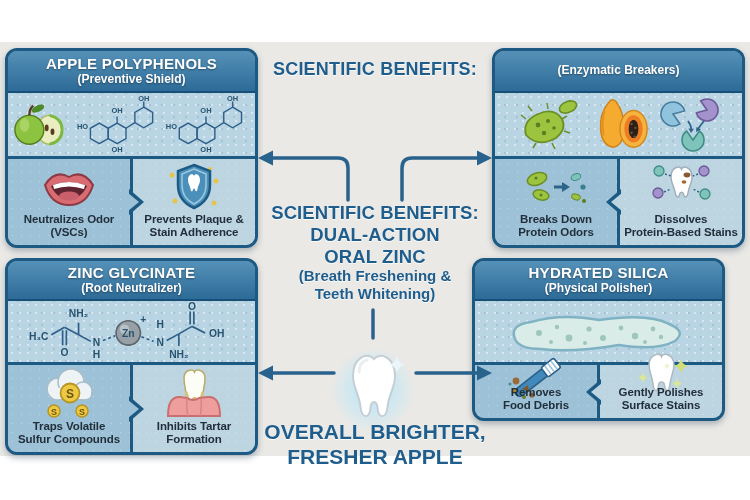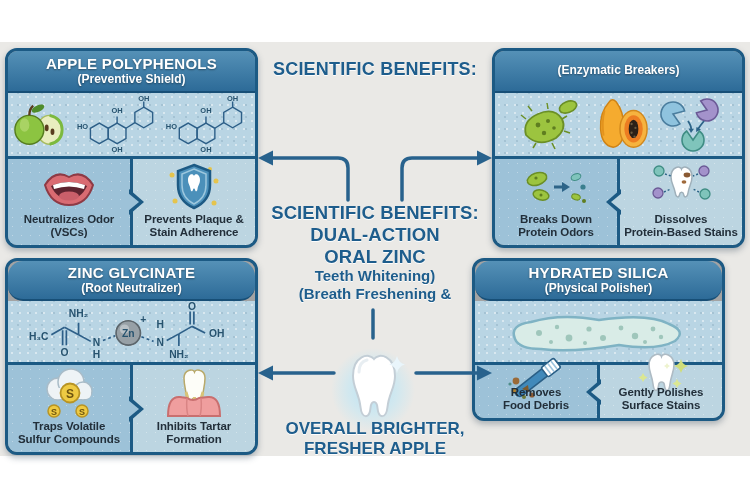--- a/index.html
+++ b/index.html
@@ -26,21 +26,21 @@
   .panel.bl{left:5px;top:216px;height:197px;}
   .panel.br{left:472px;top:216px;height:163px;}
 
   .panel-header{
     flex:0 0 42px;box-sizing:border-box;
     background:linear-gradient(#5591b7,#2d6b98);
     border-bottom:2px solid #174f77;
     display:flex;flex-direction:column;justify-content:center;align-items:center;
     color:#fff;text-shadow:0 1px 2px rgba(0,0,0,.4);
   }
-  .panel.bl .panel-header,.panel.br .panel-header{flex-basis:40px;border-radius:15px;}
+  .panel.bl .panel-header,.panel.br .panel-header{flex-basis:40px;}
   .panel-title{font-size:15px;font-weight:bold;letter-spacing:.3px;line-height:1.1;}
   .panel-subtitle{font-size:12px;font-weight:bold;line-height:1.1;}
 
   .image-row{
     flex:0 0 66px;box-sizing:border-box;
     background:#b9d5e4;
     background-image:
       radial-gradient(circle, rgba(255,255,255,.45) .8px, transparent 1px),
       radial-gradient(circle, rgba(40,80,110,.14) .8px, transparent 1px);
     background-size:8px 8px,12px 12px;background-position:0 0,4px 6px;
@@ -87,21 +87,21 @@
     text-shadow:0 1px 0 rgba(255,255,255,.9);
   }
   .center-mid{
     position:absolute;left:253px;top:160px;width:244px;text-align:center;
     color:#1e5d8c;text-shadow:0 1px 0 rgba(255,255,255,.9);
   }
   .center-mid .hl{font-size:18.5px;font-weight:bold;line-height:1.18;display:block;letter-spacing:.1px;}
   .center-mid .sl{font-size:15px;font-weight:bold;line-height:1.2;display:block;}
   .center-foot{
     position:absolute;left:253px;top:377px;width:244px;text-align:center;
-    color:#1e5d8c;font-size:17px;font-weight:bold;line-height:1.2;
+    color:#1e5d8c;font-size:21px;font-weight:bold;line-height:1.2;
     text-shadow:0 1px 0 rgba(255,255,255,.9);
   }
   .center-foot span{display:block;}
 
   .arrows{position:absolute;left:250px;top:0;width:250px;height:414px;}
 
   .tooth-hero{position:absolute;left:331px;top:300px;width:88px;height:92px;}
 
   svg{display:block;}
   .chem-text{font-family:"Liberation Sans",sans-serif;font-weight:bold;fill:#27536f;}
@@ -466,22 +466,22 @@
       <polygon points="242,116 227,108.5 227,123.5"></polygon>
       <polygon points="8,331 23,323.5 23,338.5"></polygon>
       <polygon points="242,331 227,323.5 227,338.5"></polygon>
     </g>
   </svg>
 
   <div class="center-mid">
     <span class="hl">SCIENTIFIC BENEFITS:</span>
     <span class="hl">DUAL-ACTION</span>
     <span class="hl">ORAL ZINC</span>
+    <span class="sl">(Breath Freshening &amp;</span>
     <span class="sl">Teeth Whitening)</span>
-    <span class="sl">(Breath Freshening &amp;</span>
   </div>
 
   <div class="tooth-hero">
     <svg width="88" height="92" viewBox="0 0 88 92">
       <defs>
         <radialGradient id="glow" cx="50%" cy="50%" r="50%">
           <stop offset="0%" stop-color="#aee0f5" stop-opacity=".95"></stop>
           <stop offset="60%" stop-color="#bfe7f6" stop-opacity=".55"></stop>
           <stop offset="100%" stop-color="#bfe7f6" stop-opacity="0"></stop>
         </radialGradient>

